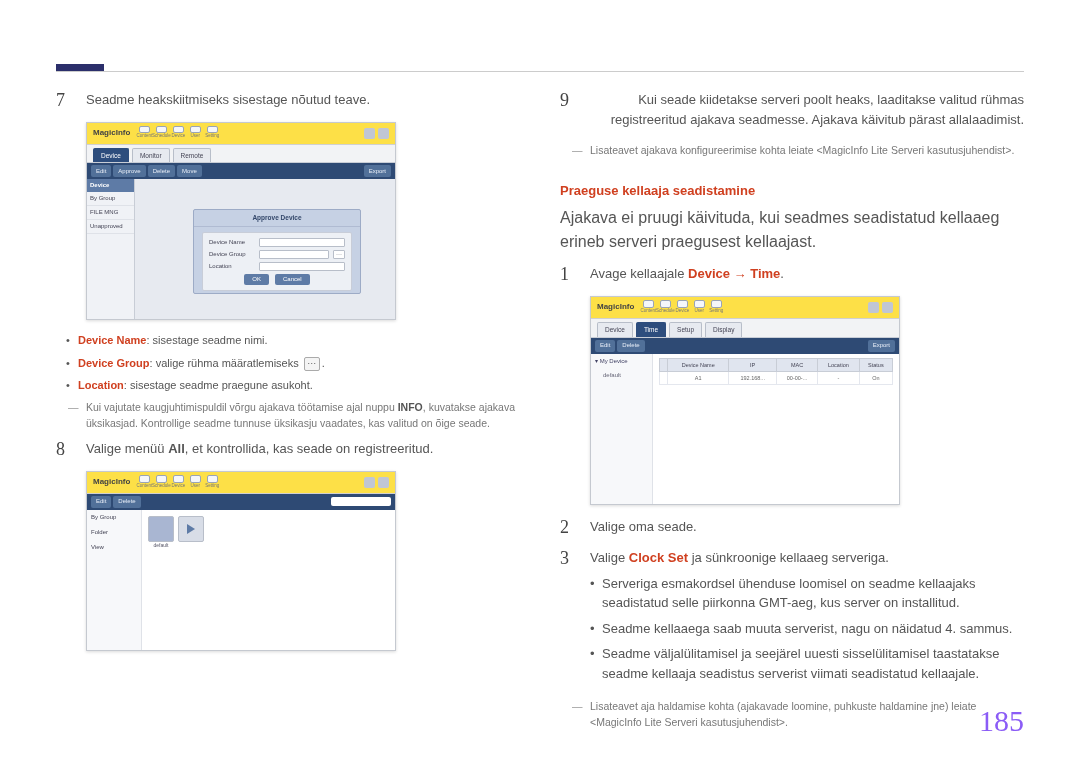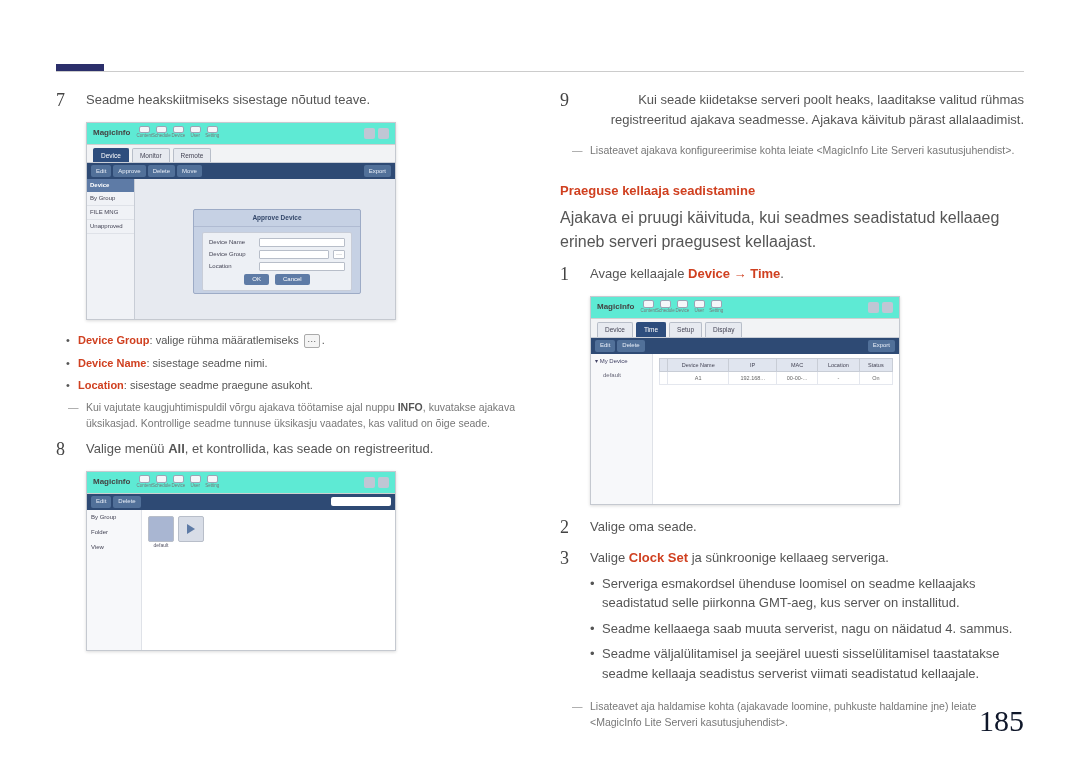--- a/index.html
+++ b/index.html
@@ -79,21 +79,21 @@
     margin: 4px 0 12px 30px;
     border: 1px solid #c5c9d0;
     box-shadow: 0 1px 3px rgba(0,0,0,0.15);
     background: #fff;
     font-size: 7px;
     color: #555;
   }
   .ss-header {
     display: flex;
     align-items: center;
-    background: #5eead4;
+    background: #fde047;
     border-bottom: 1px solid #d0d0d0;
     padding: 3px 6px;
     height: 22px;
     gap: 8px;
   }
   .ss-logo { font-weight: 600; color: #444; font-size: 8px; }
   .ss-icons { display:flex; gap:5px; }
   .ss-icons .icn {
     width: 12px; height: 14px; display:flex; flex-direction:column; align-items:center; justify-content:space-between;
   }
@@ -183,21 +183,21 @@
   }
   .section-lead {
     font-size: 16px; color:#555; margin-bottom:10px;
   }
   .page-num {
     position: absolute;
     right: 56px;
     bottom: 20px;
     font-family: Georgia, "Times New Roman", serif;
     font-size: 30px;
-    color: #0f172a;
+    color: #8b5cf6;
   }
 </style>
 </head>
 <body>
 
 <div class="page-bar"></div>
 <div class="header-line"></div>
 
 <div class="cols">
 
@@ -279,22 +279,22 @@
                 <div class="b">OK</div>
                 <div class="b">Cancel</div>
               </div>
             </div>
           </div>
         </div>
       </div>
     </div>
 
     <ul class="bullets">
+      <li><span class="term-bold-red">Device Name</span><span>: sisestage seadme nimi.</span></li>
       <li><span class="term-bold-red">Device Group</span><span>: valige rühma määratlemiseks</span> <span class="inline-btn">···</span><span>.</span></li>
-      <li><span class="term-bold-red">Device Name</span><span>: sisestage seadme nimi.</span></li>
       <li><span class="term-bold-red">Location</span><span>: sisestage seadme praegune asukoht.</span></li>
     </ul>
     <div class="dash-note">
       <span>Kui vajutate kaugjuhtimispuldil võrgu ajakava töötamise ajal nuppu </span><span class="term-bold">INFO</span><span>, kuvatakse ajakava üksikasjad. Kontrollige seadme tunnuse üksikasju vaadates, kas valitud on õige seade.</span>
     </div>
 
     <div class="step-row">
       <div class="step-num">8</div>
       <div class="step-body">
         <span>Valige menüü </span><span class="term-bold">All</span><span>, et kontrollida, kas seade on registreeritud.</span>

